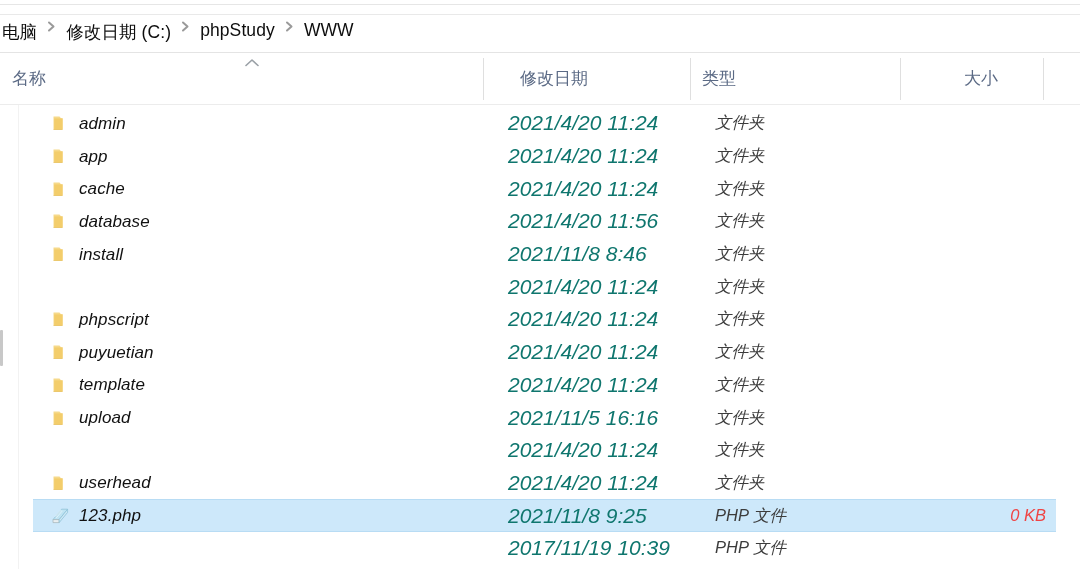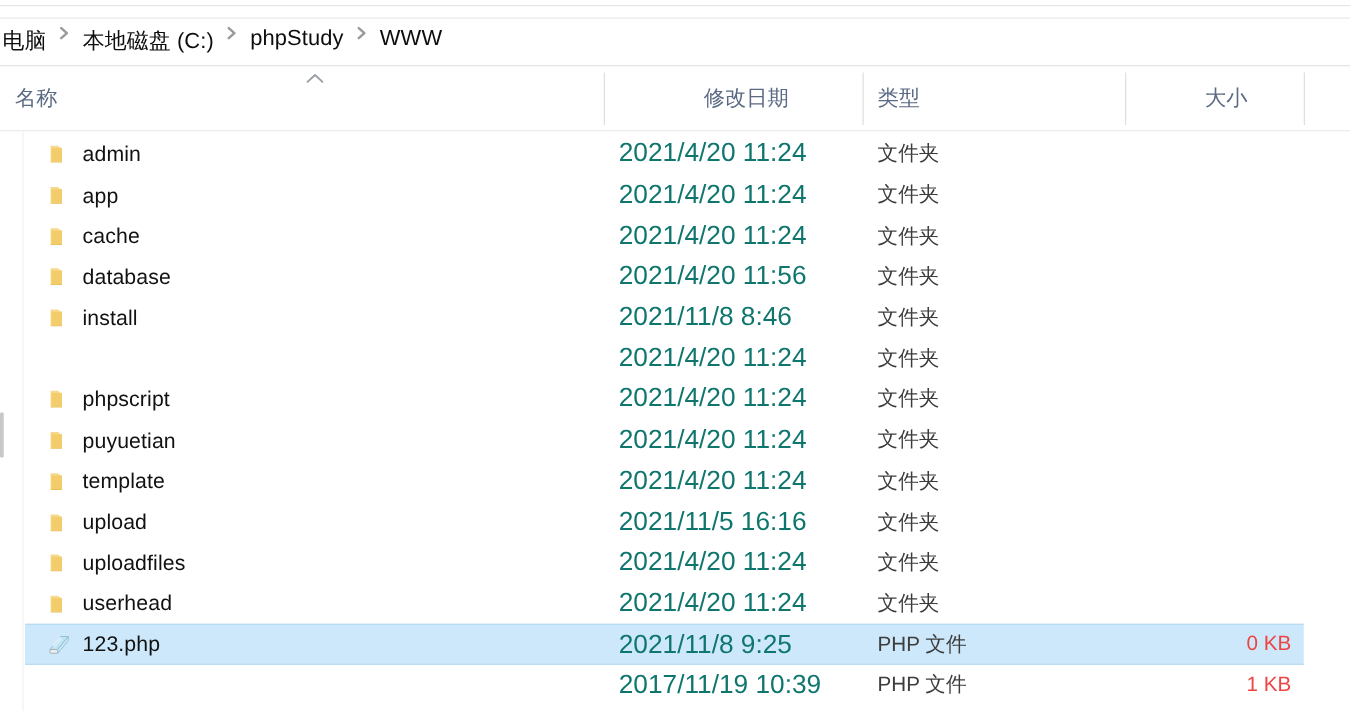--- a/index.html
+++ b/index.html
@@ -97,23 +97,24 @@
   .header-bottom-rule {
     position: absolute;
     left: 0; top: 104px;
     width: 1080px; height: 1px;
     background: #ececec;
   }
 
   
   .file-list {
     position: absolute;
-    left: 0;
+    left: 13px;
     top: 107px;
     width: 904px;
+    font-style: italic;
   }
   .row {
     position: relative;
     height: 32.7px;
     display: flex;
     align-items: center;
     font-size: 17px;
     color: #111111;
     box-sizing: border-box;
   }
@@ -206,21 +207,21 @@
 <div class="top-rule-1"></div>
 <div class="top-rule-2"></div>
 
 <div class="breadcrumb" id="breadcrumb">
     <span class="crumb">电脑</span>
     <span class="crumb-sep">
       <svg width="9" height="11" viewBox="0 0 9 11">
         <path d="M2 1.5 L6.5 5.5 L2 9.5" fill="none" stroke="#9a9a9a" stroke-width="2" stroke-linecap="round" stroke-linejoin="round"></path>
       </svg>
     </span>
-    <span class="crumb">本地磁盘 (C:)</span>
+    <span class="crumb">修改日期 (C:)</span>
     <span class="crumb-sep">
       <svg width="9" height="11" viewBox="0 0 9 11">
         <path d="M2 1.5 L6.5 5.5 L2 9.5" fill="none" stroke="#9a9a9a" stroke-width="2" stroke-linecap="round" stroke-linejoin="round"></path>
       </svg>
     </span>
     <span class="crumb">phpStudy</span>
     <span class="crumb-sep">
       <svg width="9" height="11" viewBox="0 0 9 11">
         <path d="M2 1.5 L6.5 5.5 L2 9.5" fill="none" stroke="#9a9a9a" stroke-width="2" stroke-linecap="round" stroke-linejoin="round"></path>
       </svg>
@@ -233,21 +234,21 @@
 <div class="col-header" style="left:0; width:483px;">
   <span class="label">名称</span>
 </div>
 <div class="sort-caret">
   <svg width="14" height="9" viewBox="0 0 14 9">
       <path d="M1 7.5 L7 2 L13 7.5" fill="none" stroke="#9aa0a6" stroke-width="1.6" stroke-linecap="round" stroke-linejoin="round"></path>
     </svg>
 </div>
 
 <div class="col-sep" style="left:483px;"></div>
-<div class="col-header" style="left:505px; width:207px;padding-left:46px;">
+<div class="col-header" style="left:462px; width:207px;padding-left:46px;">
   <span class="label">修改日期</span>
 </div>
 
 <div class="col-sep" style="left:690px;"></div>
 <div class="col-header" style="left:690px; width:210px;">
   <span class="label">类型</span>
 </div>
 
 <div class="col-sep" style="left:900px;"></div>
 <div class="col-header" style="left:952px; width:143px;">
@@ -395,30 +396,20 @@
             <path d="M4.5 17.2 H13.6 V18 H4.5 Z" fill="#e8bf57"></path>
           </svg>
         </span>
         <span class="name-text">upload</span>
       </div>
       <div class="cell cell-date">2021/11/5 16:16</div>
       <div class="cell cell-type">文件夹</div>
       <div class="cell cell-size"></div>
     </div>
     <div class="row">
-      <div class="cell cell-name">
-        <span class="icon">
-          <svg width="22" height="22" viewBox="0 0 22 22">
-            <path d="M4.5 4.5 H10.5 L12 6.2 H13.6 V17.2 H4.5 Z" fill="#f6d98a"></path>
-            <path d="M5.2 6.4 H13.6 V17.2 H5.2 Z" fill="#f3cd6b"></path>
-            <path d="M4.5 17.2 H13.6 V18 H4.5 Z" fill="#e8bf57"></path>
-          </svg>
-        </span>
-        <span class="name-text">uploadfiles</span>
-      </div>
       <div class="cell cell-date">2021/4/20 11:24</div>
       <div class="cell cell-type">文件夹</div>
       <div class="cell cell-size"></div>
     </div>
     <div class="row">
       <div class="cell cell-name">
         <span class="icon">
           <svg width="22" height="22" viewBox="0 0 22 22">
             <path d="M4.5 4.5 H10.5 L12 6.2 H13.6 V17.2 H4.5 Z" fill="#f6d98a"></path>
             <path d="M5.2 6.4 H13.6 V17.2 H5.2 Z" fill="#f3cd6b"></path>
@@ -445,15 +436,14 @@
         </span>
         <span class="name-text">123.php</span>
       </div>
       <div class="cell cell-date">2021/11/8 9:25</div>
       <div class="cell cell-type">PHP 文件</div>
       <div class="cell cell-size">0 KB</div>
     </div>
     <div class="row">
       <div class="cell cell-date">2017/11/19 10:39</div>
       <div class="cell cell-type">PHP 文件</div>
-      <div class="cell cell-size">1 KB</div>
     </div>
   </div>
 
 </body></html>

